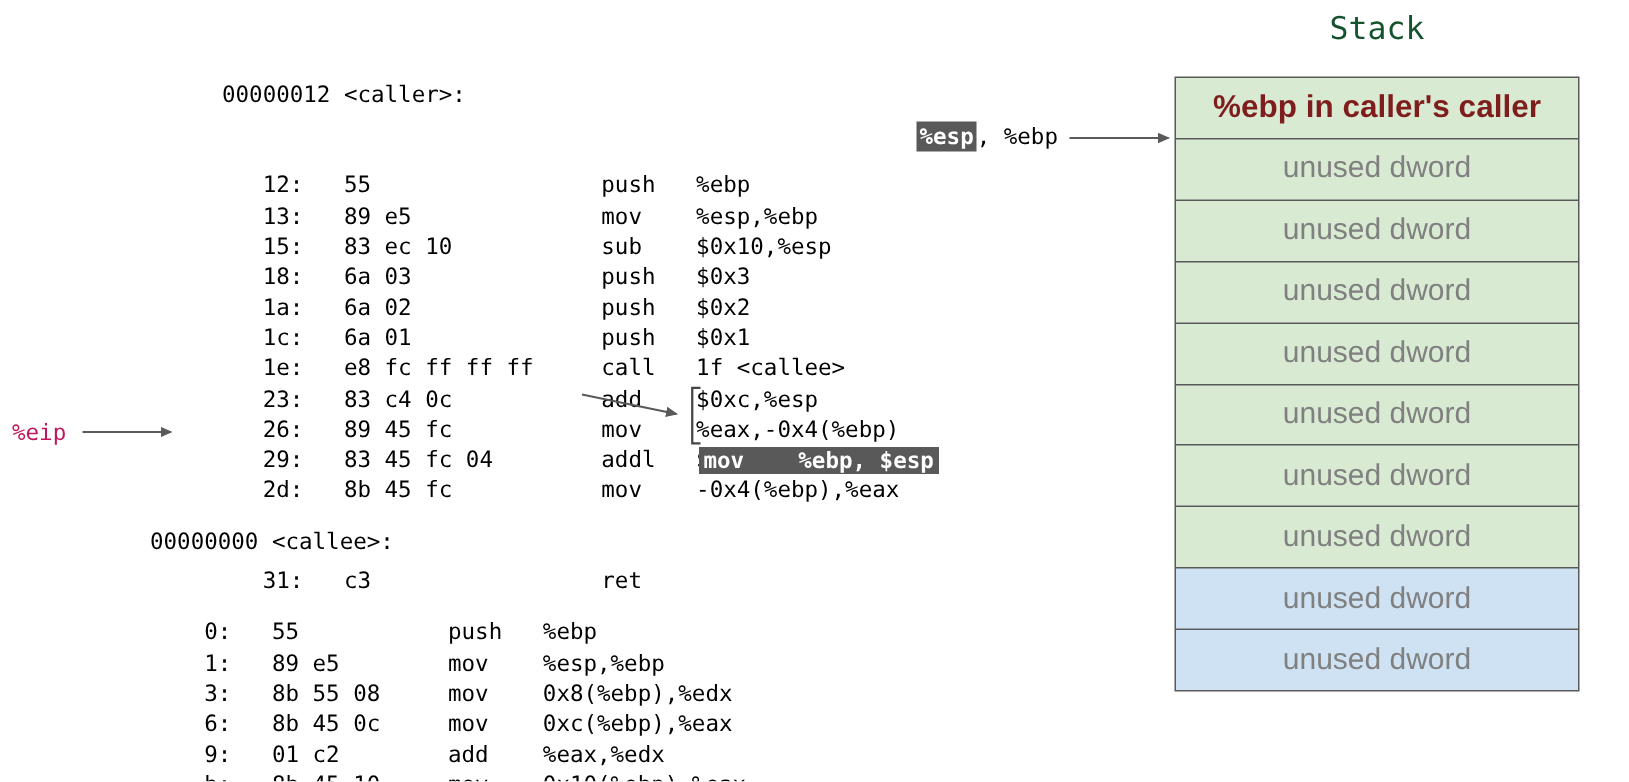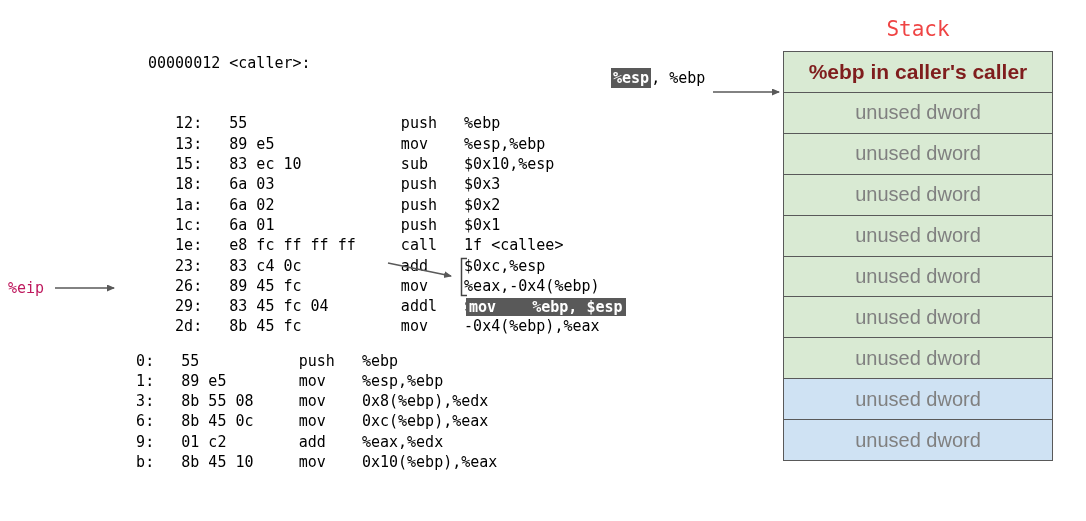--- a/index.html
+++ b/index.html
@@ -28,43 +28,43 @@
     position: absolute;
     left: 8px;
     top: 278px;
     font: 15px/20.3px "DejaVu Sans Mono", monospace;
     color: #be185d;
     white-space: pre;
   }
   #esp-annotation {
     position: absolute;
     left: 611px;
-    top: 68px;
+    top: 81px;
     font: 15px/20px "DejaVu Sans Mono", monospace;
     color: #000;
     white-space: pre;
   }
   #esp-annotation .hl { padding: 1px 2px; }
   #leave-expansion {
     position: absolute;
     left: 466px;
     top: 256px;
     font: 15px/20.3px "DejaVu Sans Mono", monospace;
     color: #000;
     white-space: pre;
   }
   #leave-expansion .plain-line { padding-left: 3px; }
   #stack-title {
     position: absolute;
     left: 783px;
-    top: 16px;
+    top: 6px;
     width: 270px;
     text-align: center;
     font: 21px/26px "DejaVu Sans Mono", monospace;
-    color: #ef4444;
+    color: #14532d;
   }
   #stack-table {
     position: absolute;
     left: 783px;
     top: 51px;
     width: 270px;
     height: 410px;
     box-sizing: border-box;
     border: 1px solid var(--border, #595959);
     display: flex;
@@ -93,31 +93,33 @@
   }
 </style>
 </head>
 <body>
 
 <div id="page">
 
   <div class="asm" style="left:100px; top:12px;margin-left:48px;">
     <div class="asm-line">00000012 &lt;caller&gt;:</div>
     <div id="caller-lines"><div class="asm-line">   12:   55                 push   %ebp</div><div class="asm-line">   13:   89 e5              mov    %esp,%ebp</div><div class="asm-line">   15:   83 ec 10           sub    $0x10,%esp</div><div class="asm-line">   18:   6a 03              push   $0x3</div><div class="asm-line">   1a:   6a 02              push   $0x2</div><div class="asm-line">   1c:   6a 01              push   $0x1</div><div class="asm-line">   1e:   e8 fc ff ff ff     call   1f &lt;callee&gt;</div><div class="asm-line">   23:   83 c4 0c           add    $0xc,%esp</div><div class="asm-line">   26:   89 45 fc           mov    %eax,-0x4(%ebp)</div><div class="asm-line">   29:   83 45 fc 04        addl   $0x4,-0x4(%ebp)</div><div class="asm-line">   2d:   8b 45 fc           mov    -0x4(%ebp),%eax</div></div>
+    <div class="asm-line">   31:   c3                 ret</div>
   </div>
 
   <div id="eip-label">%eip</div>
 
   <div id="esp-annotation"><span class="hl">%esp</span><span>, %ebp</span></div>
 
   <div id="leave-expansion">
     <div><span class="hl">mov    %ebp, $esp</span></div>
   </div>
 
   <div class="asm" style="left:100px; top:310px;">
+    <div class="asm-line">00000000 &lt;callee&gt;:</div>
     <div id="callee-lines"><div class="asm-line">    0:   55           push   %ebp</div><div class="asm-line">    1:   89 e5        mov    %esp,%ebp</div><div class="asm-line">    3:   8b 55 08     mov    0x8(%ebp),%edx</div><div class="asm-line">    6:   8b 45 0c     mov    0xc(%ebp),%eax</div><div class="asm-line">    9:   01 c2        add    %eax,%edx</div><div class="asm-line">    b:   8b 45 10     mov    0x10(%ebp),%eax</div></div>
   </div>
 
   <div id="stack-title">Stack</div>
   <div id="stack-table">
       <div class="stack-row green em">%ebp in caller's caller</div>
       <div class="stack-row green">unused dword</div>
       <div class="stack-row green">unused dword</div>
       <div class="stack-row green">unused dword</div>
       <div class="stack-row green">unused dword</div>

